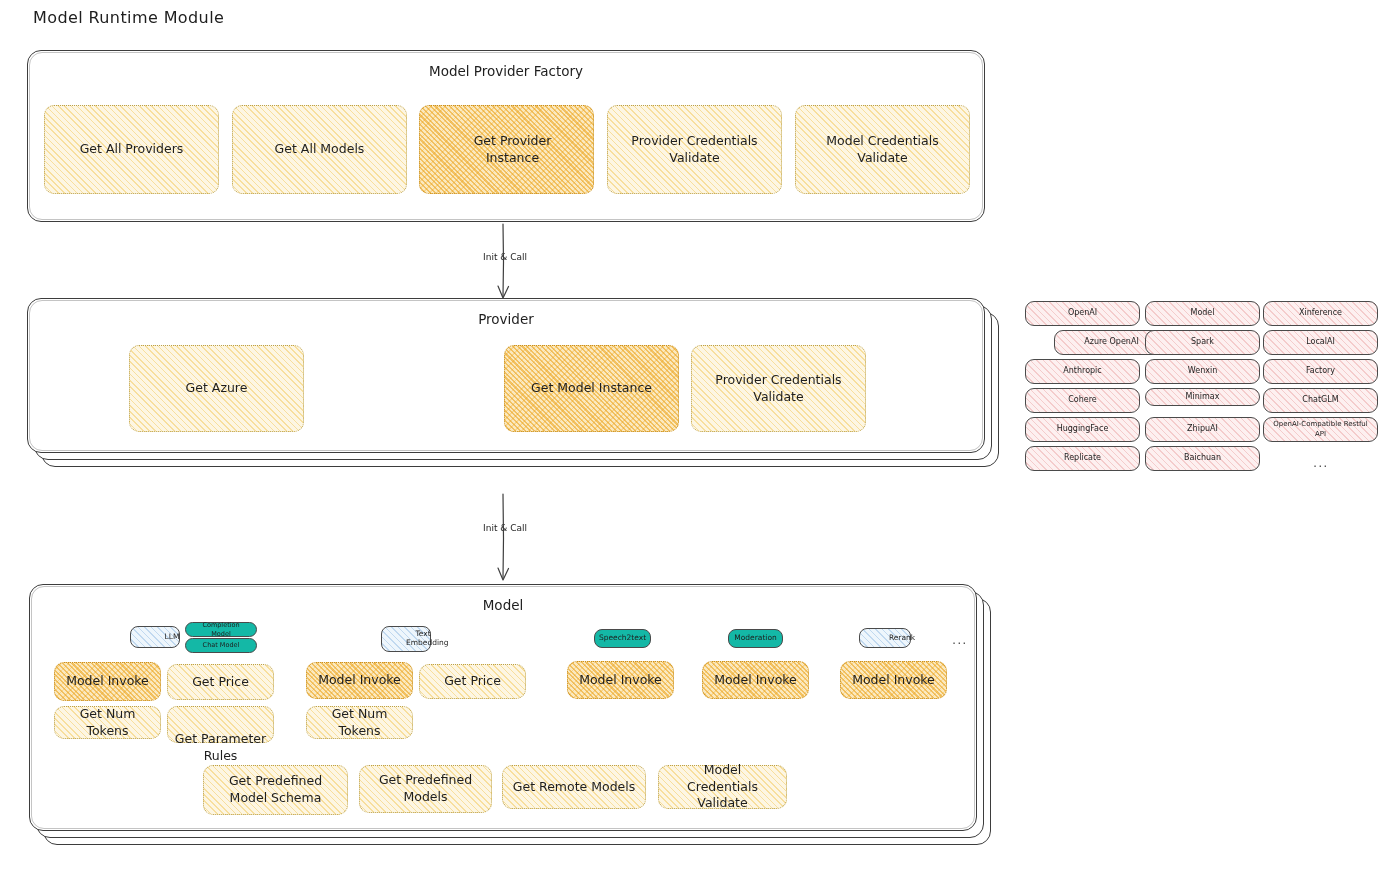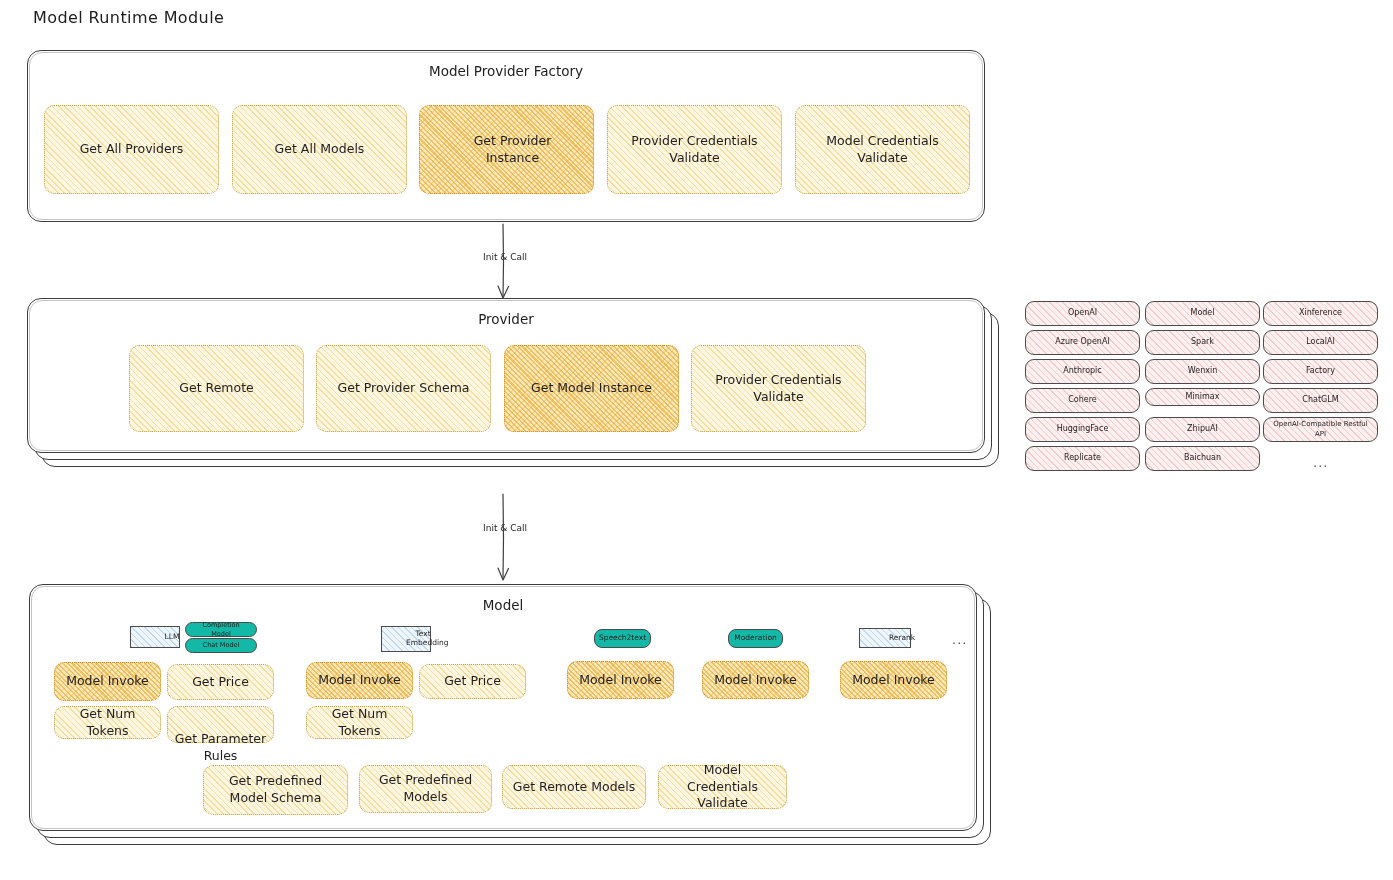--- a/index.html
+++ b/index.html
@@ -119,21 +119,21 @@
   
   .n-blue {
     border: 1.1px solid #4a4a4a;
     background-color: #eef6fc;
     background-image:
       repeating-linear-gradient(45deg,
         rgba(90,150,210,0.30) 0px,
         rgba(90,150,210,0.30) 1.1px,
         rgba(0,0,0,0) 1.1px,
         rgba(0,0,0,0) 4.6px);
-    border-radius: 0;
+    border-radius: 8px;
     font-size: 7.5px;
     padding-left: 40px;
   }
   
   .n-white {
     border: 1.1px solid #4a4a4a;
     background: #14b8a6;
     border-radius: 8px;
     font-size: 7.5px;
   }
@@ -190,36 +190,33 @@
   <div class="conn-label hand" style="left:450px; top:252px; width:110px;">Init &amp; Call</div>
 
   <div class="stack-layer" style="left:41px; top:312px; width:958px; height:155px;"></div>
   <div class="stack-layer" style="left:34px; top:305px; width:958px; height:155px;"></div>
 
   <div class="group" style="left:27px; top:298px; width:958px; height:155px; z-index:2;">
     <div class="group-title hand">Provider</div>
   </div>
 
   <div class="node n-yellow hand" style="left:129px; top:345px; width:175px; height:87px; z-index:4;">
-    <span>Get Remote</span>
-  </div>
-  <div class="node n-yellow hand" style="left:316px; top:345px; width:175px; height:87px; z-index:4;">
-    <span>Get Provider Schema</span>
+    <span>Get Azure</span>
   </div>
   <div class="node n-orange hand" style="left:504px; top:345px; width:175px; height:87px; z-index:4;">
     <span>Get Model Instance</span>
   </div>
   <div class="node n-yellow hand" style="left:691px; top:345px; width:175px; height:87px; z-index:4;">
     <span style="max-width:140px;">Provider Credentials Validate</span>
   </div>
 
   <div class="node n-pink hand" style="left:1025px; top:301px; width:115px; height:25px;">
     <span>OpenAI</span>
   </div>
-  <div class="node n-pink hand" style="left:1025px; top:330px; width:115px; height:25px;">
+  <div class="node n-pink hand" style="left:1054px; top:330px; width:115px; height:25px;">
     <span>Azure OpenAI</span>
   </div>
   <div class="node n-pink hand" style="left:1025px; top:359px; width:115px; height:25px;">
     <span>Anthropic</span>
   </div>
   <div class="node n-pink hand" style="left:1025px; top:388px; width:115px; height:25px;">
     <span>Cohere</span>
   </div>
   <div class="node n-pink hand" style="left:1025px; top:417px; width:115px; height:25px;">
     <span>HuggingFace</span>

